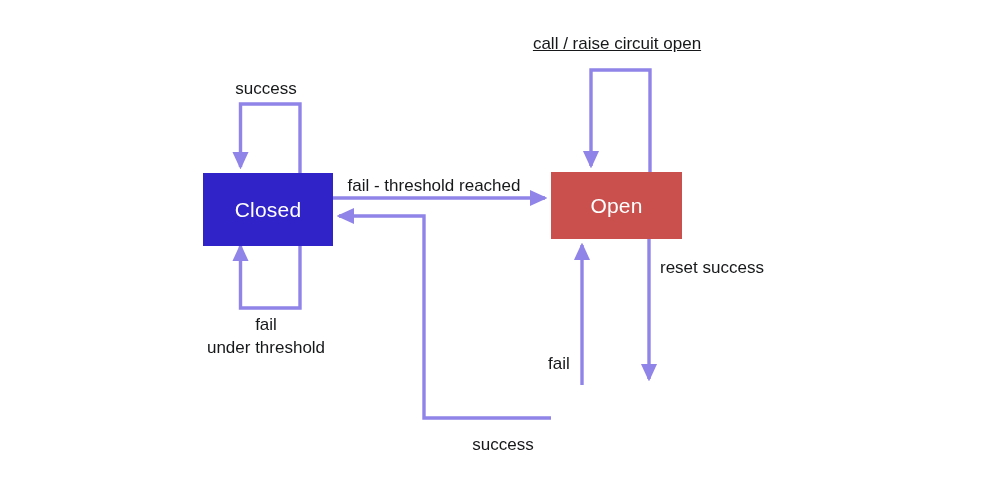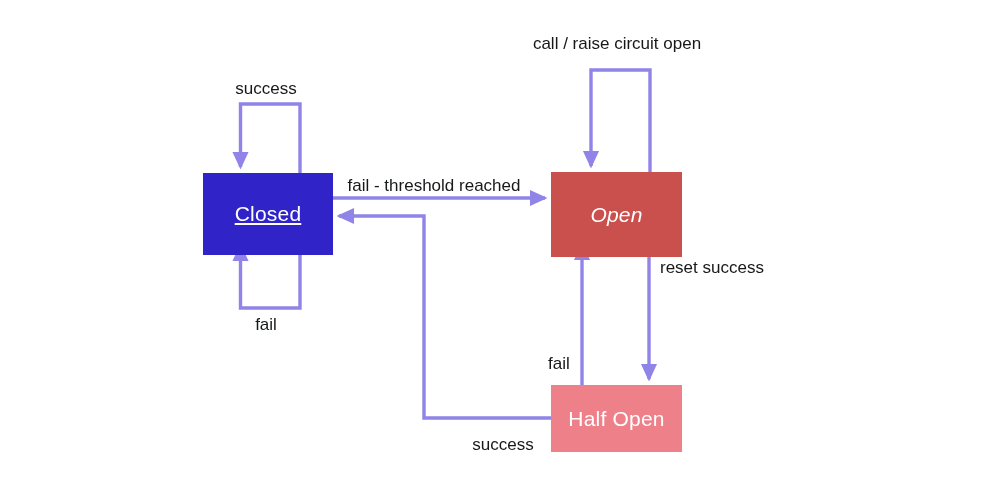--- a/index.html
+++ b/index.html
@@ -83,41 +83,39 @@
 
     <g>
       <path d="M 649 239 L 649 379" fill="none" stroke="#9084e8" stroke-width="3.4" marker-end="url(#arrow)"></path>
     </g>
 
     <g>
       <path d="M 582 385 L 582 245" fill="none" stroke="#9084e8" stroke-width="3.4" marker-end="url(#arrow)"></path>
     </g>
   </svg>
 
-  <div class="state-node" style="left:203px; top:173px; width:130px; height:82px; background:#3023c8;text-decoration:underline;">
+  <div class="state-node" style="left:203px; top:173px; width:130px; height:73px; background:#3023c8;">
     <span>Closed</span>
   </div>
 
-  <div class="state-node" style="left:551px; top:172px; width:131px; height:85px; background:#c9504d;font-style:italic;">
+  <div class="state-node" style="left:551px; top:172px; width:131px; height:67px; background:#c9504d;">
     <span>Open</span>
   </div>
 
-  <div class="state-node" style="left:551px; top:385px; width:131px; height:67px; background:#ed8089;">
-    <span>Half Open</span>
-  </div>
 
   <div class="edge-label center" style="left:266px; top:78px;">success</div>
 
   <div class="edge-label center" style="left:266px; top:314px;">
     <div>fail</div>
+    <div>under threshold</div>
   </div>
 
   <div class="edge-label center" style="left:434px; top:175px;">fail - threshold reached</div>
 
-  <div class="edge-label center" style="left:617px; top:33px;">call / raise circuit open</div>
+  <div class="edge-label center" style="left:617px; top:33px;text-decoration:underline;">call / raise circuit open</div>
 
   <div class="edge-label" style="left:660px; top:257px;">reset success</div>
 
   <div class="edge-label" style="left:548px; top:353px;">fail</div>
 
   <div class="edge-label center" style="left:503px; top:434px;">success</div>
 
 </div>
 
 </body></html>

